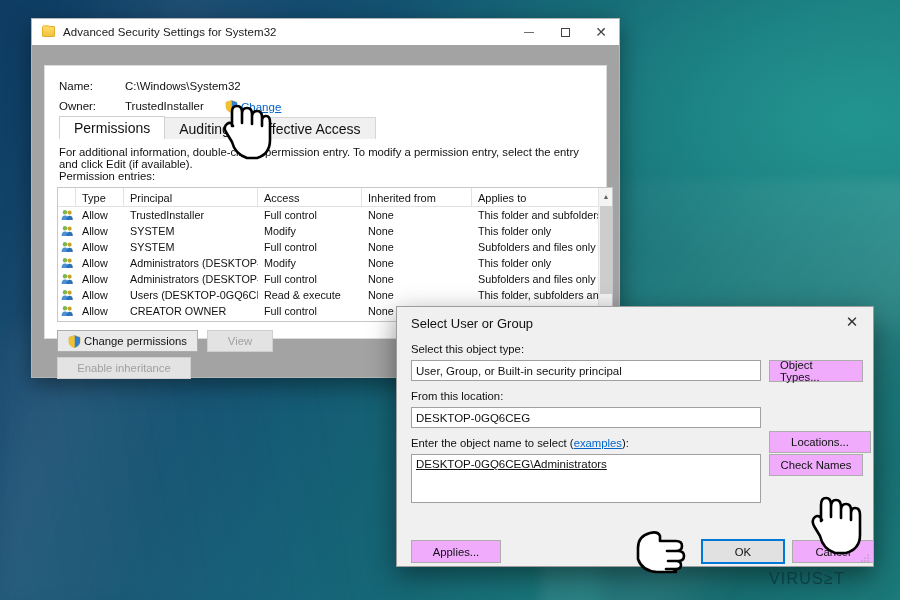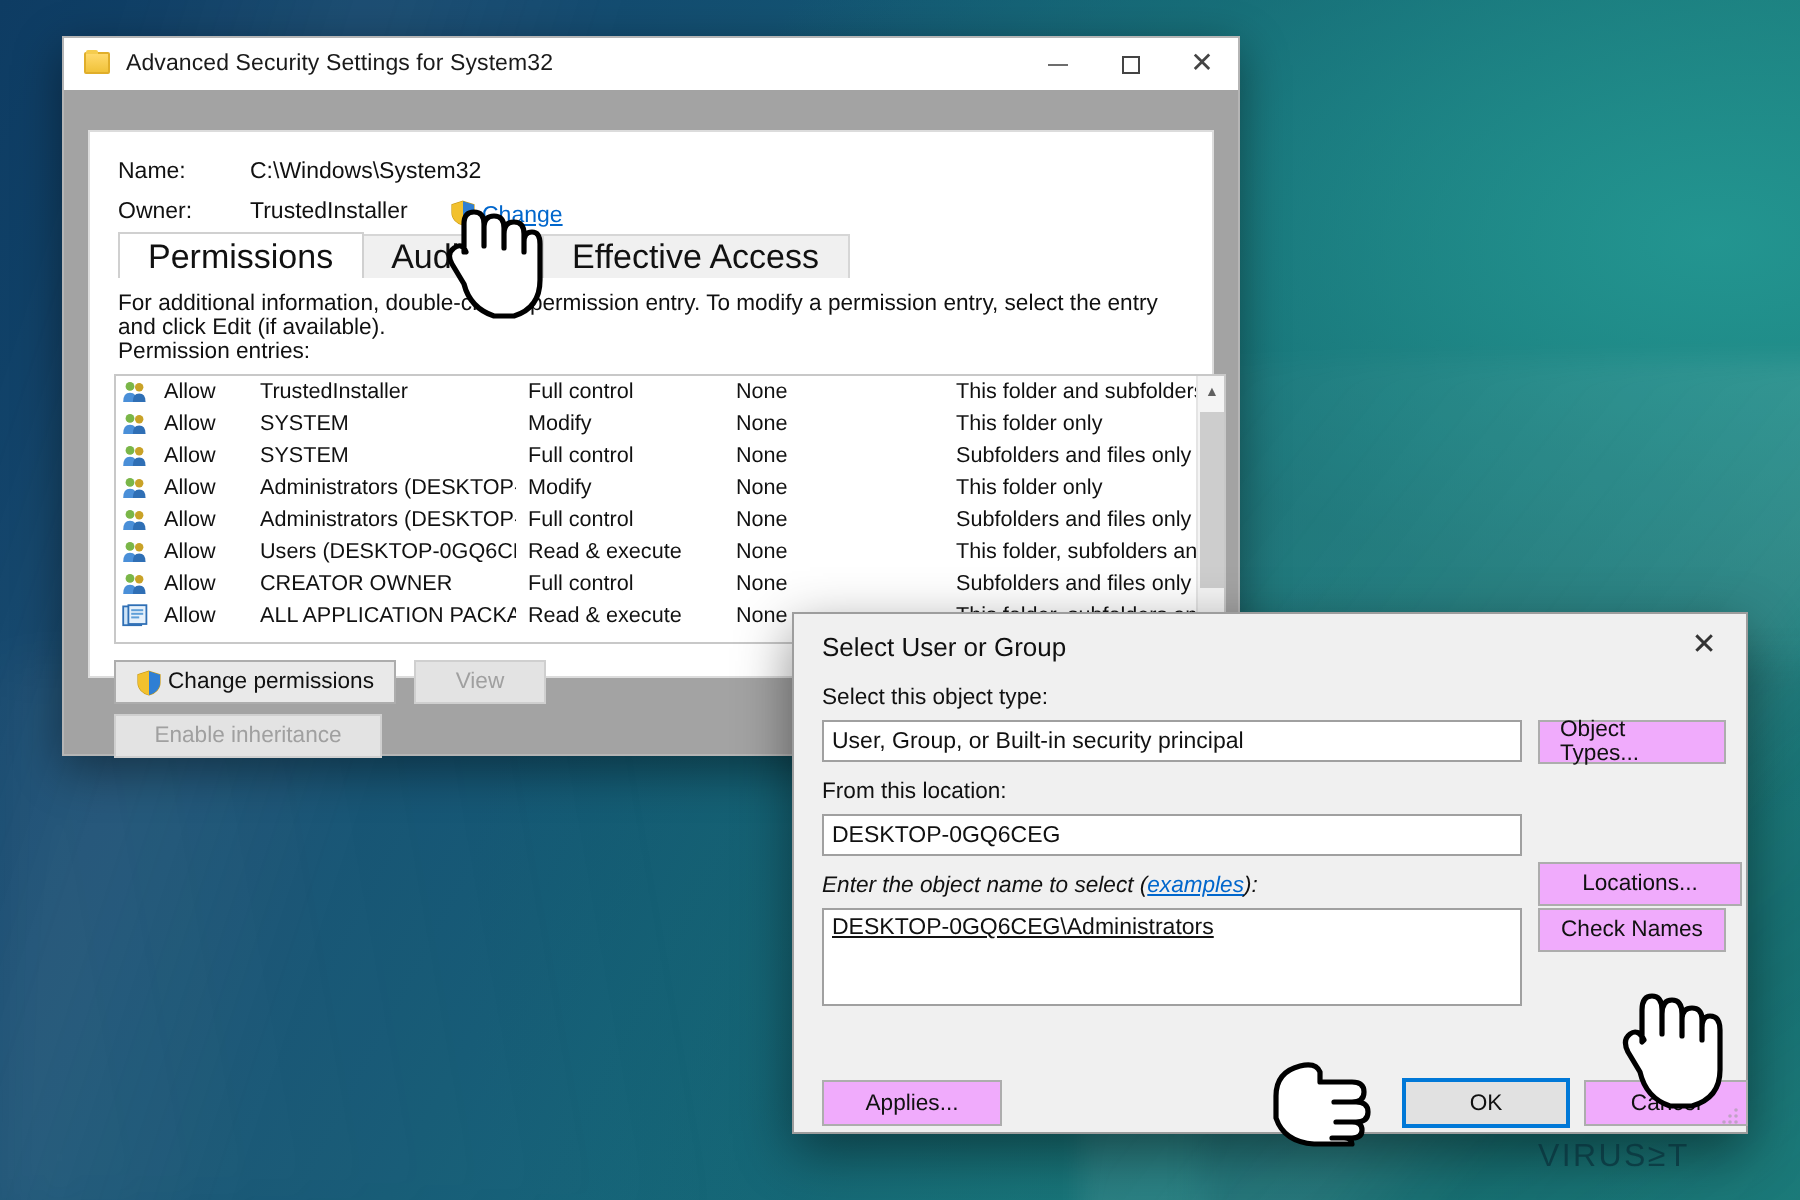--- a/index.html
+++ b/index.html
@@ -112,22 +112,22 @@
 
   .link { color: #0066cc; text-decoration: underline; cursor: pointer; }
 
   
   .tabs {
     position: absolute; left: 14px; top: 50px;
     height: 23px; display: flex; align-items: flex-end;
   }
   .tab {
     height: 22px; padding: 0 14px;
-    font-size: 17px; color: #111;
-    display: flex; align-items: flex-end;
+    font-size: 14px; color: #111;
+    display: flex; align-items: center;
     background: #f0f0f0;
     border: 1px solid #d6d6d6;
     border-bottom: none;
     margin-right: -1px;
   }
   .tab.active {
     background: #ffffff;
     border-color: #d0d0d0;
     position: relative; z-index: 2;
     height: 23px;
@@ -250,21 +250,21 @@
   .underline-text { text-decoration: underline; }
 
   #lbl-objtype { left: 14px; top: 4px; }
   #tb-objtype  { left: 14px; top: 21px; width: 350px; height: 21px; }
   #btn-objtypes{ position:absolute; left: 372px; top: 21px; width: 94px; height: 22px; }
 
   #lbl-location { left: 14px; top: 51px; }
   #tb-location  { left: 14px; top: 68px; width: 350px; height: 21px; }
   #btn-locations{ position:absolute; left: 372px; top: 68px; width: 102px; height: 22px; margin-top: 24px; }
 
-  #lbl-objname { left: 14px; top: 98px; font-style: italic; }
+  #lbl-objname { left: 14px; top: 98px; }
   #tb-objname  { left: 14px; top: 115px; width: 350px; height: 49px; }
   #btn-checknames{ position:absolute; left: 372px; top: 115px; width: 94px; height: 22px; }
 
   #btn-advanced { position: absolute; left: 14px; top: 201px; width: 90px; height: 23px; }
   #btn-ok       { position: absolute; left: 305px; top: 201px; width: 82px; height: 23px; }
   #btn-cancel   { position: absolute; left: 395px; top: 201px; width: 82px; height: 23px; }
 
   .resize-grip {
     position: absolute; right: 2px; bottom: 2px;
     width: 12px; height: 12px;
@@ -343,20 +343,28 @@
           </div>
           <div class="tab">
             <span>Effective Access</span>
           </div>
         </div>
 
         <div class="info-text">For additional information, double-click a permission entry. To modify a permission entry, select the entry and click Edit (if available).</div>
         <div class="entries-label">Permission entries:</div>
 
         <div class="perm-table">
+          <div class="pt-head">
+            <div class="th c-icon"></div>
+            <div class="th c-type">Type</div>
+            <div class="th c-prin">Principal</div>
+            <div class="th c-acc">Access</div>
+            <div class="th c-inh">Inherited from</div>
+            <div class="th c-app">Applies to</div>
+          </div>
           <div id="table-body">
               <div class="pt-row">
                 <div class="td c-icon">
                   <svg viewBox="0 0 13 12" width="13" height="12">
                     <circle cx="4" cy="3.2" r="2.2" fill="#7ab648"></circle>
                     <path d="M0.6 11 Q0.6 6.4 4 6.4 Q7.4 6.4 7.4 11 Z" fill="#4a8fd8"></path>
                     <circle cx="8.6" cy="3.6" r="2.1" fill="#c9a227"></circle>
                     <path d="M5.4 11 Q5.4 6.8 8.6 6.8 Q11.8 6.8 11.8 11 Z" fill="#2f6fb5"></path>
                   </svg>
                 </div>

